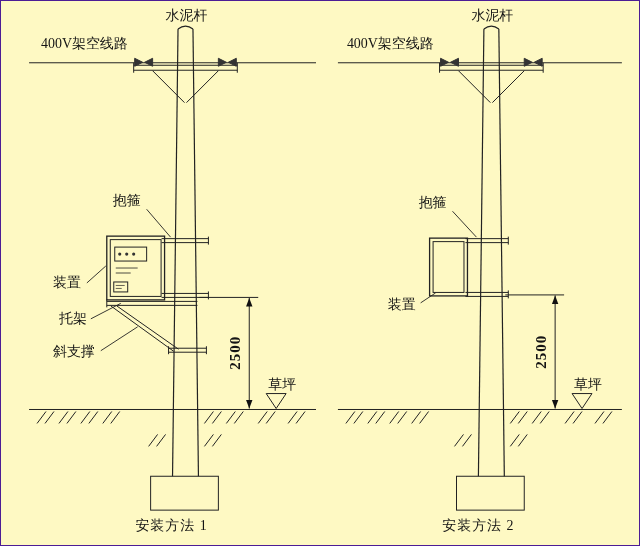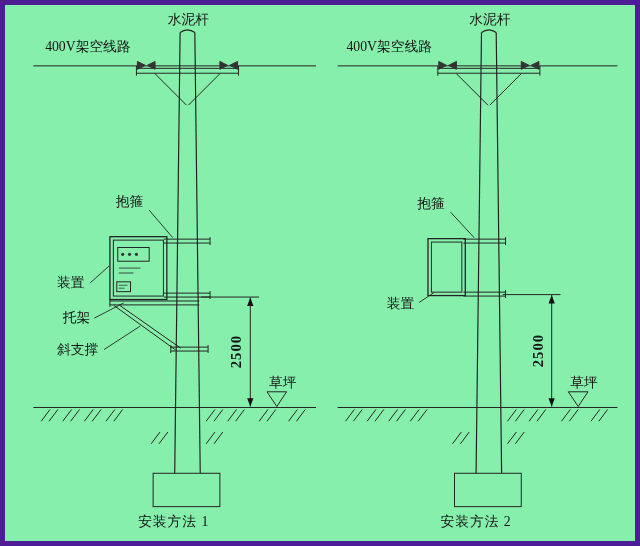--- a/index.html
+++ b/index.html
@@ -1,20 +1,20 @@
 <!DOCTYPE html>
 <html><head>
 <meta charset="utf-8">
 <style>
   html,body{margin:0;padding:0;background:#fff;}
   .canvas{
     position:relative;
     width:640px;height:546px;
-    background:#86efac;
-    border:5px solid #4c1d95;
+    background:#fef9c3;
+    border:1px solid #4c1d95;
     box-sizing:border-box;
     font-family:"Liberation Serif","DejaVu Serif",serif;
     overflow:hidden;
   }
   svg{display:block;width:100%;height:100%;}
   svg text{
     fill:#141414;
     font-family:"Liberation Serif","DejaVu Serif",serif;
     font-size:14px;
   }

